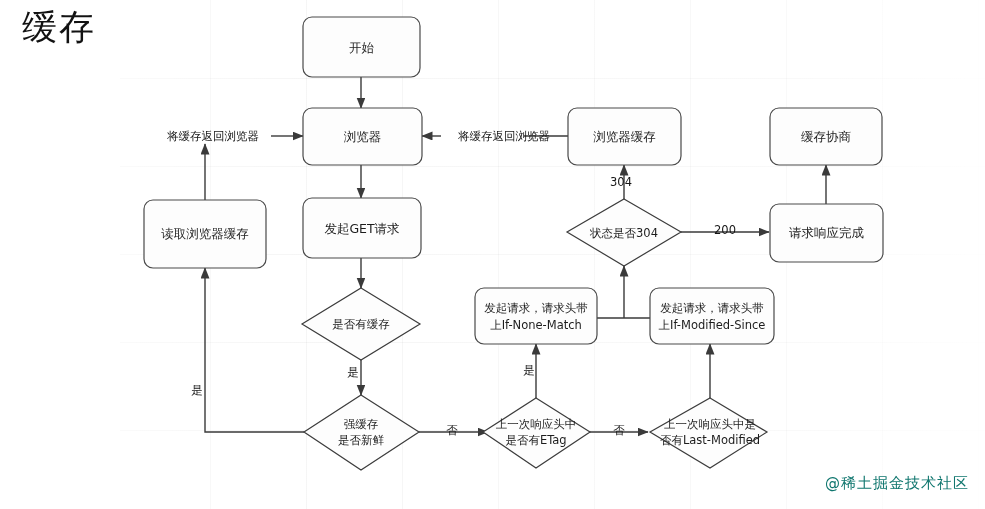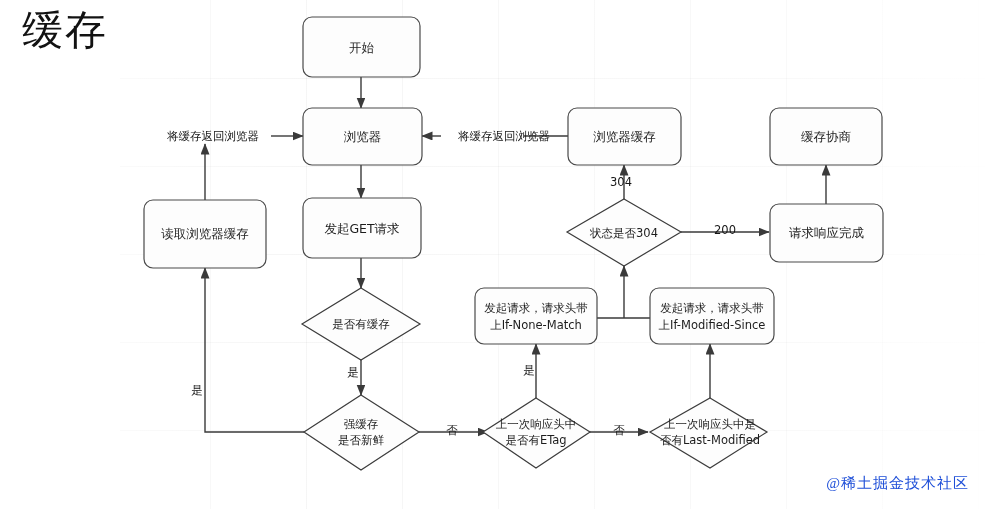--- a/index.html
+++ b/index.html
@@ -34,34 +34,33 @@
   #grid-fade {
     position: absolute;
     left: 0; top: 0; width: 985px; height: 509px;
     background: linear-gradient(to right, rgba(255,255,255,1) 0px, rgba(255,255,255,0.55) 130px, rgba(255,255,255,0.15) 300px, rgba(255,255,255,0.45) 780px, rgba(255,255,255,0.95) 985px);
     pointer-events: none;
   }
   #title {
     position: absolute;
     left: 22px;
     top: 6px;
-    font-size: 41px;
+    font-size: 35px;
     color: #121212;
     letter-spacing: 2px;
     line-height: 1.2;
   }
   #watermark {
     position: absolute;
     right: 16px;
     bottom: 16px;
     font-size: 15px;
-    color: #1d4ed8;
+    color: #0f766e;
     letter-spacing: 1px;
     white-space: nowrap;
-    font-family: Liberation Serif, serif;
   }
   svg#flow {
     position: absolute;
     left: 0; top: 0;
     width: 985px;
     height: 509px;
   }
   .node-box {
     fill: #fdfdfd;
     stroke: #4a4a4a;

